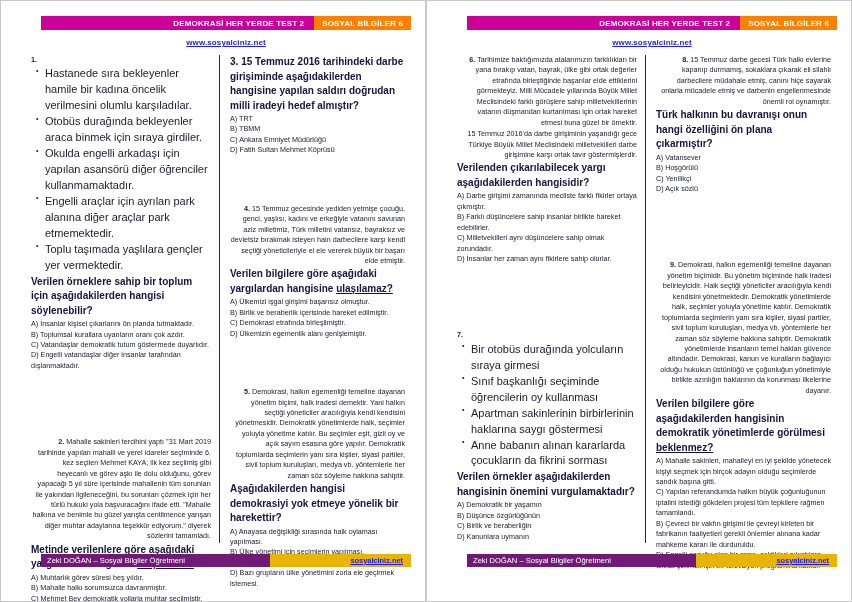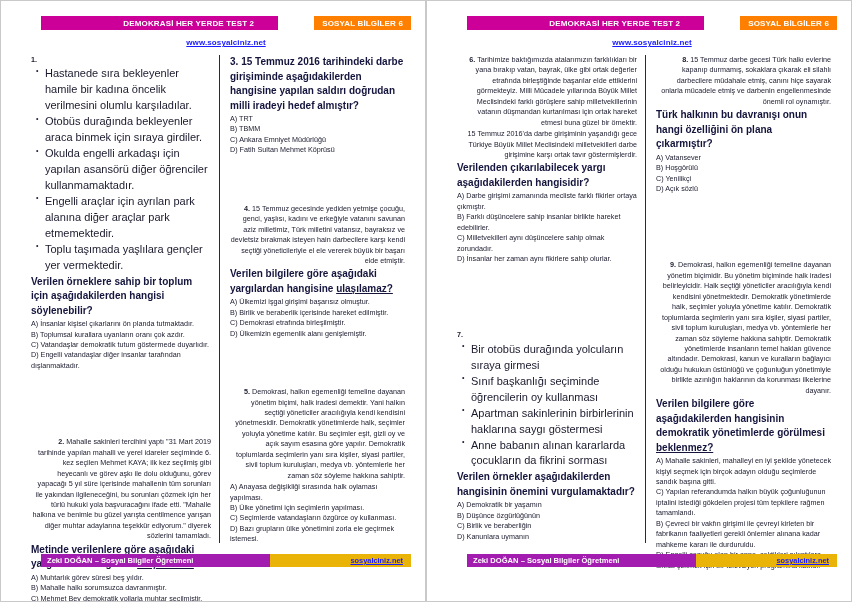--- a/index.html
+++ b/index.html
@@ -37,34 +37,33 @@
   .header-magenta {
     flex: 1 1 auto;
     background: #cc0099;
     color: #ffffff;
     font-size: 8px;
     font-weight: bold;
     letter-spacing: 0.15px;
     display: flex;
     align-items: center;
     justify-content: flex-end;
-    padding-right: 24px;
+    padding-right: 10px;
     white-space: nowrap;
   }
   .header-orange {
     background: #ff8000;
     color: #ffffff;
     font-size: 8px;
     font-weight: bold;
     letter-spacing: 0.15px;
     display: flex;
     align-items: center;
     padding: 0 8px;
     white-space: nowrap;
-    margin-left: 36px;
   }
   .header-link-row {
     text-align: center;
     margin: 1px 14px 0 40px;
   }
   .header-link {
     font-size: 8px;
     font-weight: bold;
     color: #1a1aff;
     text-decoration: underline;
@@ -146,24 +145,24 @@
   .footer-row {
     position: absolute;
     left: 40px;
     right: 14px;
     bottom: 34px;
     display: flex;
     height: 13px;
   }
   .footer-orange {
     flex: 1 1 auto;
-    background: #a21caf;
+    background: #701a75;
     color: #ffffff;
     font-size: 7.6px;
-    font-weight: bold;
+    font-weight: normal;
     display: flex;
     align-items: center;
     padding-left: 6px;
     white-space: nowrap;
   }
   .footer-magenta {
     width: 38%;
     background: #eab308;
     display: flex;
     align-items: center;
@@ -238,20 +237,21 @@
           <div class="stem"><span class="n">4.</span> <span>15 Temmuz gecesinde yediden yetmişe çocuğu, genci, yaşlısı, kadını ve erkeğiyle vatanını savunan aziz milletimiz, Türk milletini vatansız, bayraksız ve  devletsiz bırakmak isteyen hain darbecilere karşı kendi seçtiği yöneticileriyle el ele vererek büyük bir başarı elde etmiştir.</span></div>
           <div class="stem-bold"><span>Verilen bilgilere göre aşağıdaki yargılardan hangisine </span><u>ulaşılamaz?</u></div>
           <div class="opt">A) Ülkemizi işgal girişimi başarısız olmuştur.</div>
           <div class="opt">B) Birlik ve beraberlik içerisinde hareket edilmiştir.</div>
           <div class="opt">C) Demokrasi etrafında birleşilmiştir.</div>
           <div class="opt">D) Ülkemizin egemenlik alanı genişlemiştir.</div>
         </div>
 
         <div class="q">
           <div class="stem"><span class="n">5.</span> <span>Demokrasi, halkın egemenliği temeline dayanan yönetim biçimi, halk iradesi demektir. Yani halkın seçtiği yöneticiler aracılığıyla kendi kendisini yönetmesidir. Demokratik yönetimlerde halk, seçimler yoluyla yönetime katılır. Bu seçimler eşit, gizli oy ve açık sayım esasına göre yapılır. Demokratik toplumlarda seçimlerin yanı sıra kişiler, siyasi partiler, sivil toplum kuruluşları, medya vb. yöntemlerle her zaman söz söyleme hakkına sahiptir.</span></div>
+          <div class="stem-bold">Aşağıdakilerden hangisi demokrasiyi yok etmeye yönelik bir harekettir?</div>
           <div class="opt">A) Anayasa değişikliği sırasında halk oylaması yapılması.</div>
           <div class="opt">B) Ülke yönetimi için seçimlerin yapılması.</div>
           <div class="opt">C) Seçimlerde vatandaşların özgürce oy kullanması.</div>
           <div class="opt">D) Bazı grupların ülke yönetimini zorla ele geçirmek istemesi.</div>
         </div>
 
       </div>
     </div>
 
     <div class="footer-row">

